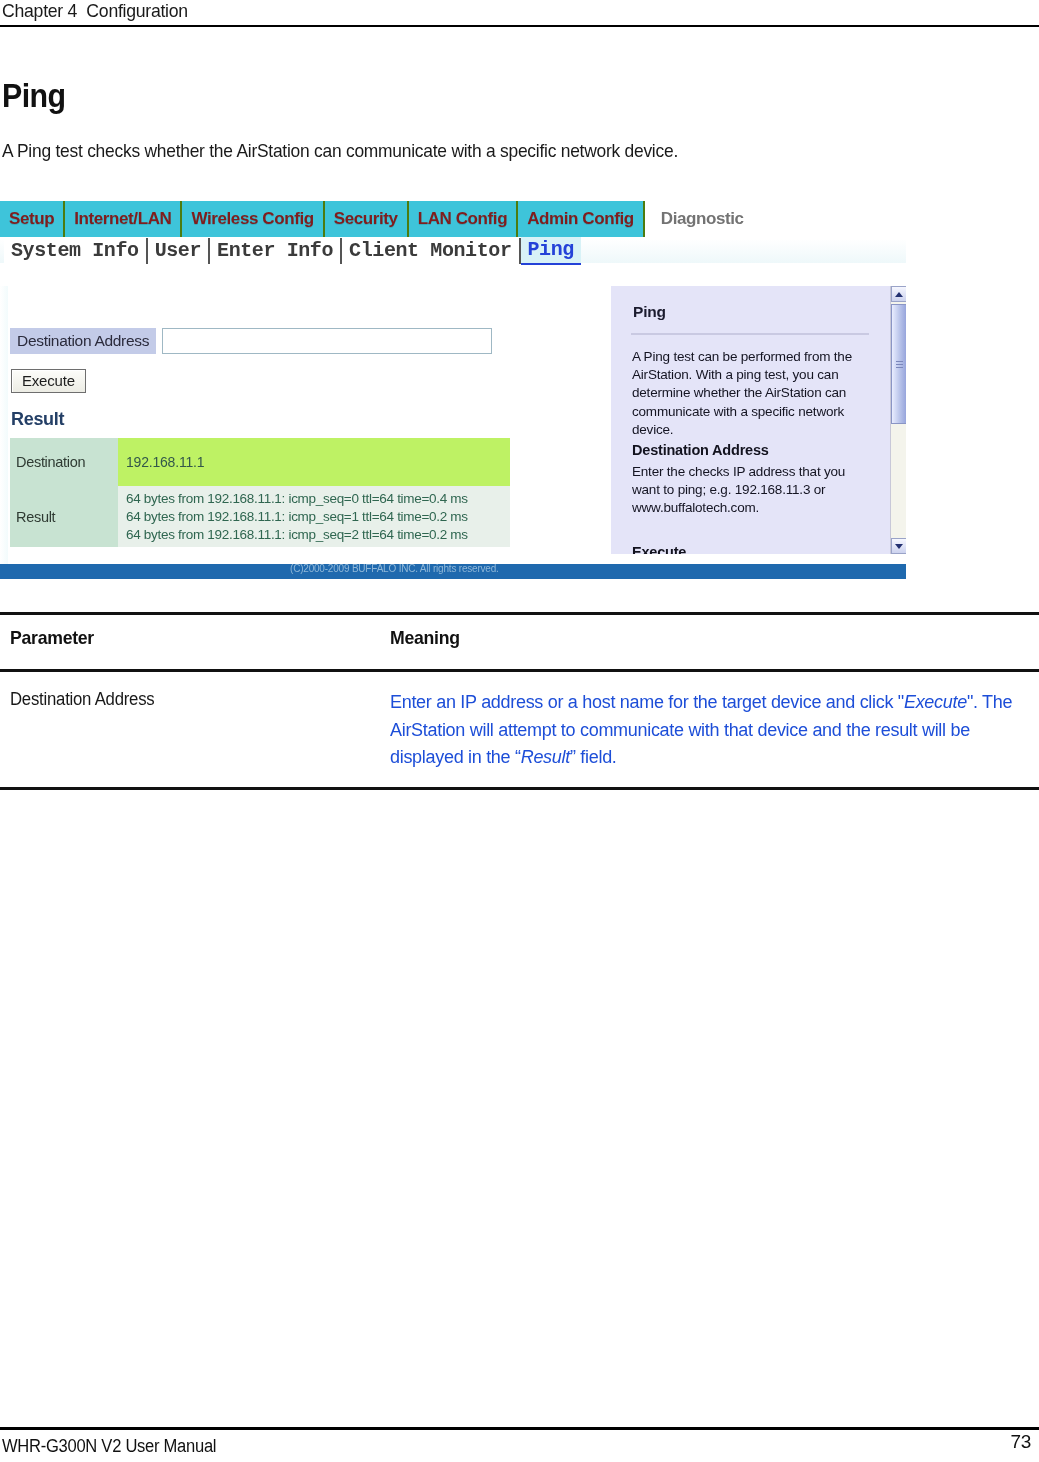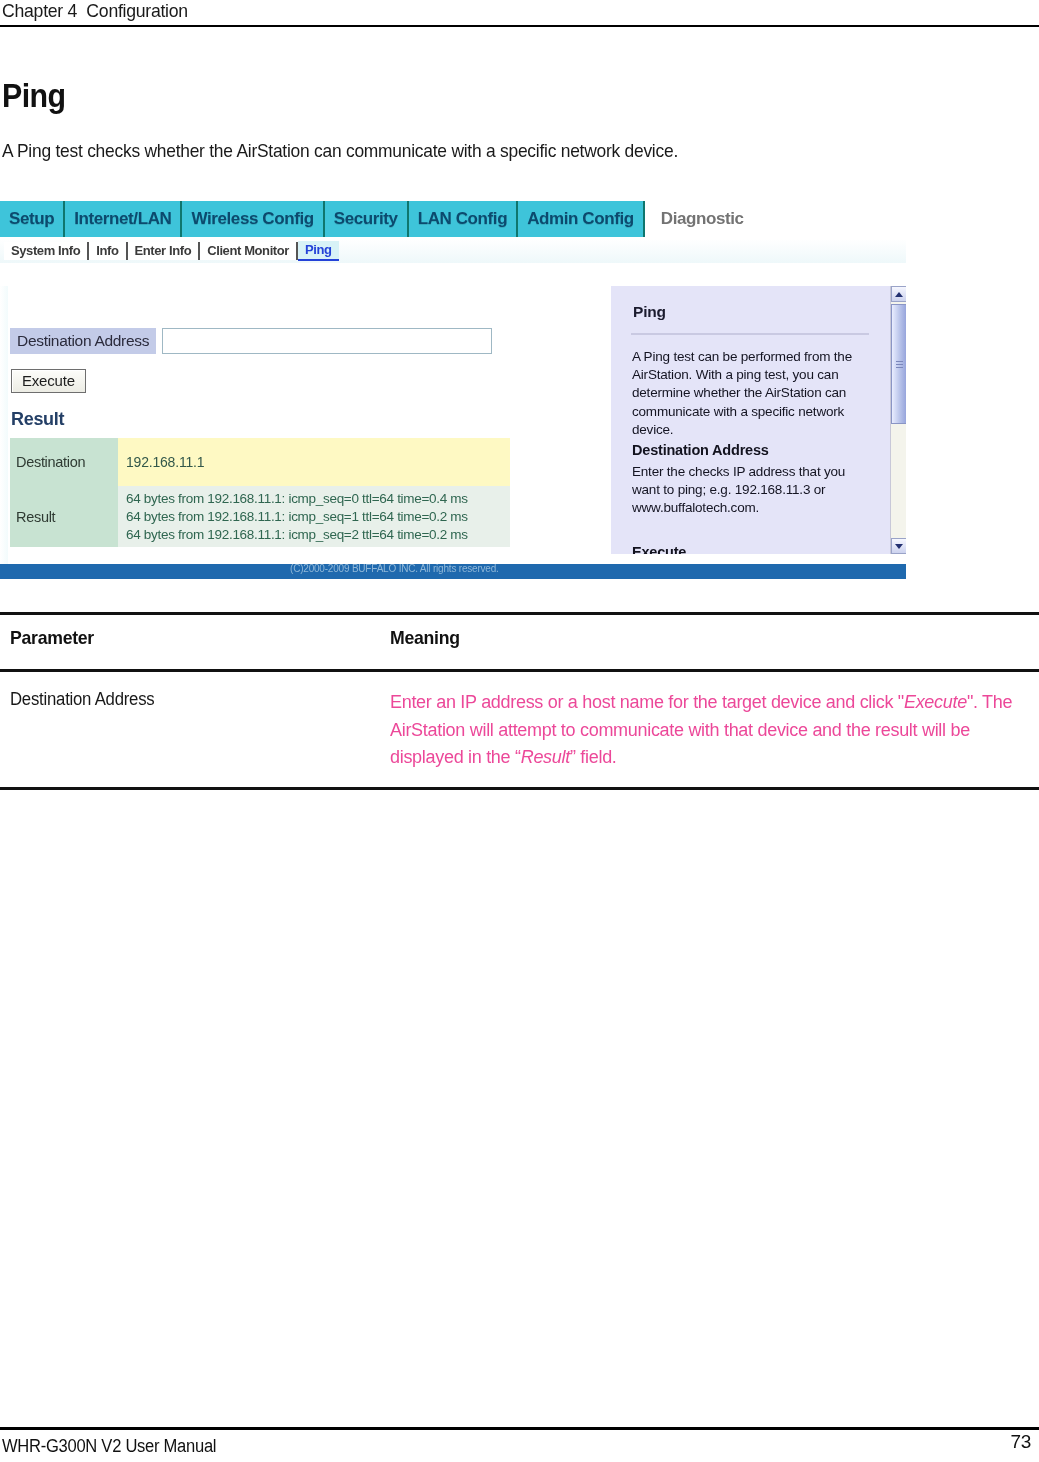--- a/index.html
+++ b/index.html
@@ -85,28 +85,28 @@
     left: 0;
     top: 5px;
     width: 906px;
     height: 36px;
     background: #ffffff;
     display: flex;
     align-items: stretch;
   }
   .tabbar .tab {
     background: #3ec4da;
-    color: #0c4a6e;
+    color: #7f1d1d;
     font-size: 17px;
     font-weight: bold;
     letter-spacing: -0.4px;
     display: flex;
     align-items: center;
     justify-content: center;
-    border-right: 2px solid #0f766e;
+    border-right: 2px solid #4d7c0f;
     padding: 0 9px;
     white-space: nowrap;
     text-shadow: 0 1px 0 rgba(0,0,0,0.12);
   }
   .tabbar .tab.active {
     background: #ffffff;
     color: #737373;
     border-right: none;
     text-shadow: none;
     padding-left: 16px;
@@ -119,28 +119,29 @@
     top: 43px;
     width: 906px;
     height: 24px;
     background: linear-gradient(to bottom, #ffffff 0%, #eef8fa 100%);
     display: flex;
     align-items: center;
     padding-left: 4px;
     box-sizing: border-box;
   }
   .subtabbar .subtab {
-    font-size: 13px;
+    font-size: 20px;
     font-weight: bold;
     color: #3b3b3b;
     letter-spacing: -0.4px;
     padding: 1px 7px 2px 7px;
     border-right: 2px solid #555555;
     background: #ffffff;
     white-space: nowrap;
+    font-family: Liberation Mono, monospace;
   }
   .subtabbar .subtab.active {
     color: #2442d8;
     background: #d8f2f7;
     border-right: none;
     border-bottom: 2px solid #2442d8;
   }
 
   
   .logout-strip {
@@ -252,21 +253,21 @@
   .rt-key {
     background: #c8e3d2;
     color: #2f3b33;
     font-size: 14.5px;
     letter-spacing: -0.3px;
     width: 96px;
     padding: 16px 6px !important;
     white-space: nowrap;
   }
   .rt-val {
-    background: #fef9c3;
+    background: #bef264;
     color: #33584a;
     font-size: 14px;
     letter-spacing: -0.2px;
     padding: 16px 8px !important;
   }
   .rt-val-lines {
     background: #e8f0ea;
     color: #2f6650;
     font-size: 13.5px;
     letter-spacing: -0.3px;
@@ -426,21 +427,21 @@
     transform: scaleX(0.93); transform-origin: left top;
   }
   .pt-cell-param {
     position: absolute; left: 10px; top: 77px;
     font-size: 18px; color: #181818; letter-spacing: -0.25px;
     transform: scaleX(0.93); transform-origin: left top;
   }
   .pt-cell-meaning {
     position: absolute; left: 390px; top: 77px;
     width: 650px;
-    font-size: 18px; color: #ec4899; letter-spacing: -0.3px;
+    font-size: 18px; color: #1d4ed8; letter-spacing: -0.3px;
     line-height: 1.53;
   }
   .pt-cell-meaning i { font-style: italic; }
 
   
   .footer-rule {
     position: absolute; left: 0; top: 1427px;
     width: 1039px; height: 3px; background: #000000;
   }
   .footer-left {
@@ -471,21 +472,21 @@
     <div class="tab">Internet/LAN</div>
     <div class="tab">Wireless Config</div>
     <div class="tab">Security</div>
     <div class="tab">LAN Config</div>
     <div class="tab">Admin Config</div>
     <div class="tab active">Diagnostic</div>
   </div>
 
   <div class="subtabbar">
     <div class="subtab">System Info</div>
-    <div class="subtab">Info</div>
+    <div class="subtab">User</div>
     <div class="subtab">Enter Info</div>
     <div class="subtab">Client Monitor</div>
     <div class="subtab active">Ping</div>
   </div>
 
 
   <div class="shot-body">
     <div class="shot-left-rail"></div>
 
     <div class="field-row">

